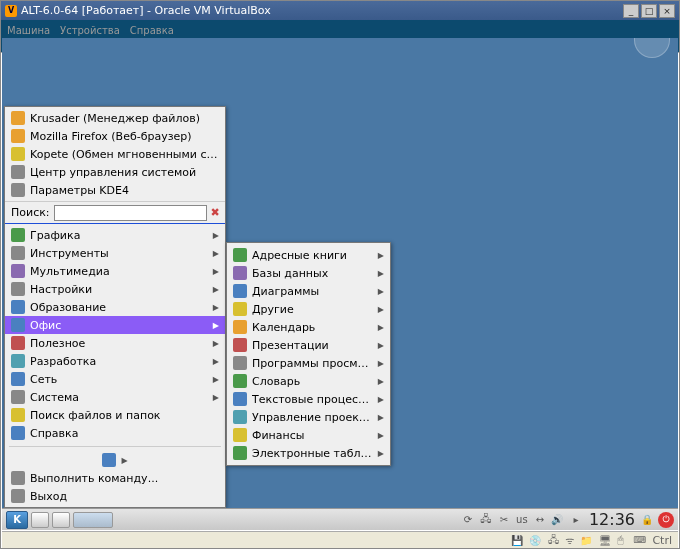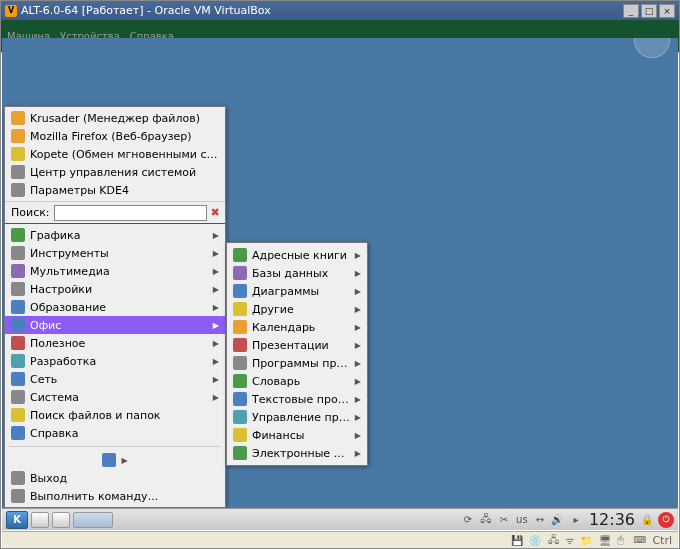--- a/index.html
+++ b/index.html
@@ -6,21 +6,21 @@
 body { width:680px; height:549px; background:#fff; overflow:hidden; position:relative; border:1px solid #888; }
 
 
 .vb-title { height:19px; background:linear-gradient(#4a6a9a,#3a5a8a); display:flex; align-items:center; color:#fff; padding:0 4px; }
 .vb-title .ico { width:12px; height:12px; background:#f90; border-radius:2px; margin-right:4px; font-size:8px; display:flex; align-items:center; justify-content:center; color:#003; font-weight:bold; }
 .vb-title .t { flex:1; }
 .vb-ctrl { display:flex; gap:2px; }
 .vb-ctrl div { width:16px; height:14px; background:#ccc; border:1px solid #888; display:flex; align-items:center; justify-content:center; font-size:9px; color:#222; cursor:pointer; }
 
 
-.vb-menu { height:17px; background:#14532d; border-bottom:1px solid #aaa; display:flex; align-items:center; padding:16px 6px; gap:10px; color:#999; }
+.vb-menu { height:17px; background:#0c4a6e; border-bottom:1px solid #aaa; display:flex; align-items:flex-end; padding:16px 6px; gap:10px; color:#999; }
 .vb-menu span { font-size:10px; }
 
 
 .guest { position:absolute; top:37px; left:1px; right:1px; bottom:18px; background:#4a78a4; }
 
 
 .dw { position:absolute; top:0; right:8px; width:36px; height:20px; border-radius:0 0 20px 20px; background:rgba(255,255,255,.15); border:1px solid rgba(255,255,255,.25); border-top:none; }
 
 
 .menu { position:absolute; left:2px; bottom:22px; width:222px; background:#efefef; border:1px solid #777; box-shadow:1px 1px 4px rgba(0,0,0,.4); }
@@ -32,21 +32,21 @@
 .ar { font-size:8px; color:#555; }
 .row.sel .ar { color:#fff; }
 .sep { height:1px; background:#ccc; margin:2px 4px; }
 .search { display:flex; align-items:center; height:22px; padding:2px 6px; gap:4px; border-bottom:1px solid #1d4ed8; }
 .search input { flex:1; height:16px; border:1px solid #888; padding:0 3px; font-size:11px; }
 .search .sico { width:14px; height:14px; display:flex; align-items:center; justify-content:center; color:#c44; }
 
 .cats { padding:2px 0; }
 
 
-.submenu { position:absolute; left:224px; top:204px; width:142px; background:#efefef; border:1px solid #777; box-shadow:1px 1px 4px rgba(0,0,0,.4); padding:3px 0; }
+.submenu { position:absolute; left:224px; top:204px; width:165px; background:#efefef; border:1px solid #777; box-shadow:1px 1px 4px rgba(0,0,0,.4); padding:3px 0; }
 
 
 .taskbar { position:absolute; bottom:0; left:0; right:0; height:22px; background:linear-gradient(#e5e5e5,#c8c8c8); border-top:1px solid #999; display:flex; align-items:center; padding:0 4px; gap:3px; }
 .kbtn { width:22px; height:18px; background:linear-gradient(#5aa0e0,#2a6aa0); border:1px solid #2a5a8a; border-radius:2px; display:flex; align-items:center; justify-content:center; color:#fff; font-weight:bold; font-size:10px; cursor:pointer; }
 .tbspacer { flex:1; }
 .tray { display:flex; align-items:center; gap:4px; }
 .tray-ic { width:14px; height:14px; display:flex; align-items:center; justify-content:center; font-size:10px; color:#555; }
 .clock { font-size:16px; color:#222; padding:0 3px; }
 .pwr { width:16px; height:16px; background:#d33; border-radius:8px; display:flex; align-items:center; justify-content:center; color:#fff; font-size:9px; cursor:pointer; }
 .quick { width:18px; height:16px; background:linear-gradient(#fff,#ccc); border:1px solid #999; border-radius:2px; cursor:pointer; }
@@ -170,25 +170,25 @@
         </div>
       </div>
     <div class="sep"></div>
     <div class="cats" id="bot">
         <div class="row">
           <div class="ic c-bl"></div>
           <div class="ar">▶</div>
         </div>
         <div class="row">
           <div class="ic c-gy"></div>
+          <div class="lbl">Выполнить команду...</div>
+        </div>
+        <div class="row">
+          <div class="ic c-gy"></div>
           <div class="lbl">Выход</div>
-        </div>
-        <div class="row">
-          <div class="ic c-gy"></div>
-          <div class="lbl">Выполнить команду...</div>
         </div>
       </div>
   </div>
 
   <div class="submenu" id="sub">
       <div class="row">
         <div class="ic c-gn"></div>
         <div class="lbl">Адресные книги</div>
         <div class="ar">▶</div>
       </div>

